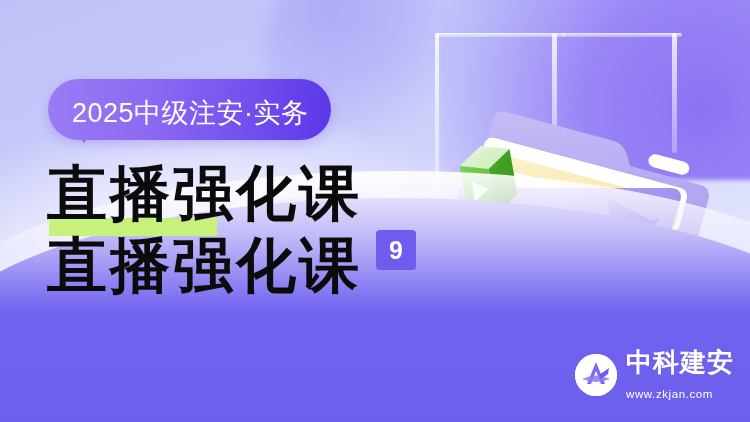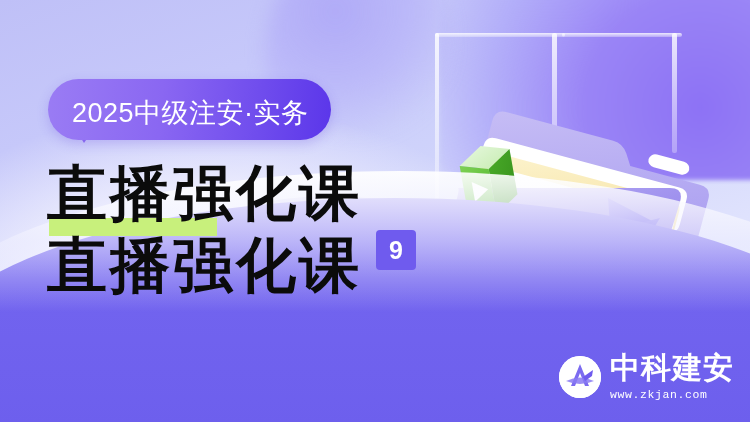--- a/index.html
+++ b/index.html
@@ -114,22 +114,22 @@
     width:40px;height:40px;border-radius:4px;
     background:#6f5bee;
     display:flex;align-items:center;justify-content:center;
   }
   .badge-num{color:#fff;font-size:25px;font-weight:bold;line-height:1;font-family:"Liberation Sans","DejaVu Sans",sans-serif;}
 
   
   .logo{position:absolute;right:16px;bottom:22px;display:flex;align-items:center;gap:9px;}
   .logo-mark{width:42px;height:42px;border-radius:50%;background:#ffffff;position:relative;flex:none;}
   .logo-text{display:flex;flex-direction:column;line-height:1;}
-  .logo-cn{color:#ffffff;font-size:30px;font-weight:bold;letter-spacing:1px;font-family:Liberation Mono, monospace;}
-  .logo-url{color:#ffffff;font-size:11.5px;letter-spacing:.6px;margin-top:4px;font-family:Liberation Mono, monospace;}
+  .logo-cn{color:#ffffff;font-size:26px;font-weight:bold;letter-spacing:1px;font-family:Liberation Serif, serif;}
+  .logo-url{color:#ffffff;font-size:11.5px;letter-spacing:.6px;margin-top:13px;font-family:Liberation Sans, sans-serif;}
 </style>
 </head>
 <body>
 
 <div class="poster">
 
   <div class="bg-glow-tr"></div>
   <div class="bg-blob"></div>
   <div class="bg-lightwash"></div>
   <div class="bg-ellipse-mid"></div>

